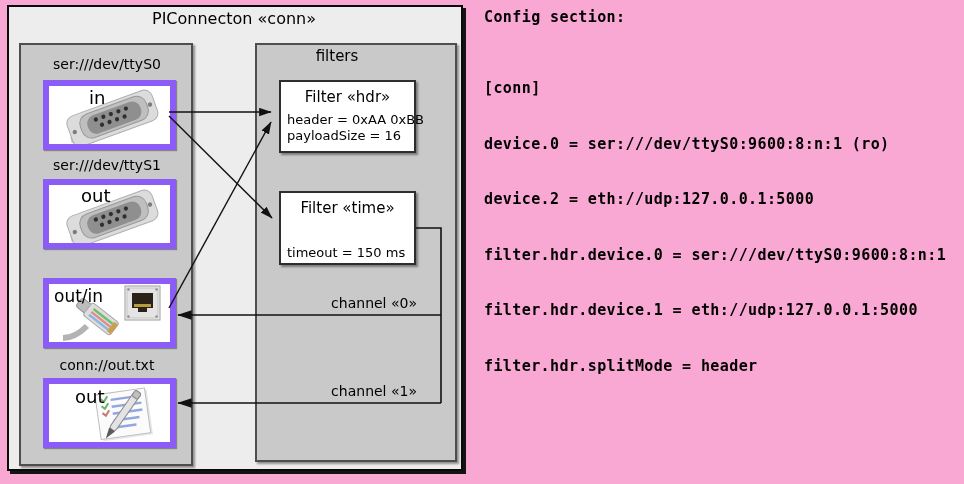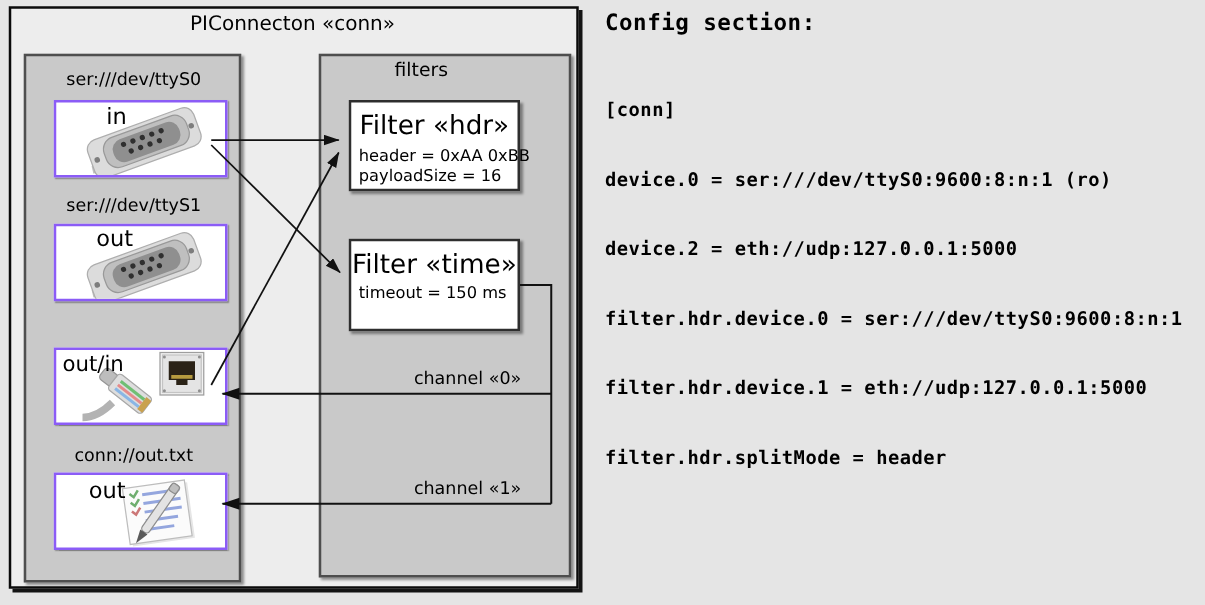--- a/index.html
+++ b/index.html
@@ -1,44 +1,44 @@
 <!DOCTYPE html>
 <html><head>
 <meta charset="utf-8">
 <style>
   html,body{margin:0;padding:0;background:#fff;}
-  .stage{position:relative;width:964px;height:484px;background:#e5e5e5;overflow:hidden;
+  .stage{position:relative;width:964px;height:484px;background:#f9a8d4;overflow:hidden;
          font-family:"DejaVu Sans",sans-serif;color:#000;}
   .abs{position:absolute;}
   
   .outer-box{left:7px;top:5px;width:452px;height:462px;background:#ededed;
              border:2px solid #0a0a0a;box-shadow:3px 3px 0 #141414;}
   .diagram-title{left:8px;top:9px;width:452px;text-align:center;font-size:16px;z-index:2;}
   
   .panel{background:#c9c9c9;border:2px solid #4e4e4e;box-shadow:2px 2px 2px rgba(0,0,0,.4);z-index:1;}
   .left-panel{left:19px;top:43px;width:170px;height:419px;}
   .right-panel{left:255px;top:43px;width:198px;height:415px;}
   .filters-title{left:255px;top:47px;width:164px;text-align:center;font-size:15px;z-index:2;}
   
   .dev-label{left:19px;width:176px;text-align:center;font-size:14px;z-index:2;white-space:nowrap;}
-  .dev-box{left:43px;width:121px;height:58px;background:#ffffff;border:2px solid #8b5cf6;
-           box-shadow:1px 1px 1px rgba(0,0,0,.35);z-index:2;padding-left:14px;}
+  .dev-box{left:43px;width:121px;height:58px;background:#ffffff;border:6px solid #8b5cf6;
+           box-shadow:1px 1px 1px rgba(0,0,0,.35);z-index:2;}
   .dir-label{position:absolute;font-size:18px;line-height:18px;z-index:3;}
   .dev-svg{position:absolute;left:0;top:0;width:100%;height:100%;}
   
   .filter-box{left:279px;width:133px;background:#ffffff;border:2px solid #2e2e2e;
               box-shadow:2px 2px 2px rgba(0,0,0,.4);z-index:2;}
-  .filter-title{text-align:center;font-size:21px;margin-top:6px;}
+  .filter-title{text-align:center;font-size:15px;margin-top:6px;}
   .filter-line{font-size:13px;margin:1px 0 0 6px;white-space:nowrap;}
   .chan-label{left:270px;width:147px;text-align:right;font-size:14px;z-index:3;white-space:nowrap;}
   
   .overlay{position:absolute;left:0;top:0;width:480px;height:484px;z-index:4;pointer-events:none;}
   
   .config-heading{left:484px;top:8px;font-family:"DejaVu Sans Mono",monospace;font-weight:bold;
-                  font-size:18px;letter-spacing:.4px;z-index:2;}
+                  font-size:15px;letter-spacing:.4px;z-index:2;}
   .config-lines{left:484px;top:42px;font-family:"DejaVu Sans Mono",monospace;font-weight:bold;
                 font-size:15px;letter-spacing:.4px;line-height:18.5px;white-space:pre;z-index:2;}
 </style>
 </head>
 <body>
 
 <div class="stage">
 
   <div class="abs outer-box"></div>
   <div class="abs diagram-title">PIConnecton «conn»</div>
@@ -143,21 +143,21 @@
   </div>
 
   <div class="abs filter-box" style="top:80px;height:69px">
     <div class="filter-title">Filter «hdr»</div>
     <div class="filter-line" style="margin-top:6px">header = 0xAA 0xBB</div>
     <div class="filter-line">payloadSize = 16</div>
   </div>
 
   <div class="abs filter-box" style="top:191px;height:70px">
     <div class="filter-title">Filter «time»</div>
-    <div class="filter-line" style="margin-top:4px">timeout = 150 ms</div>
+    <div class="filter-line" style="margin-top:28px">timeout = 150 ms</div>
   </div>
 
   <div class="abs chan-label" style="top:295px">channel «0»</div>
   <div class="abs chan-label" style="top:383px">channel «1»</div>
 
   <svg class="overlay">
     <defs>
       <marker id="ah" markerWidth="11" markerHeight="8" refX="8.5" refY="3" orient="auto">
         <path d="M0,0 L9,3 L0,6 z" fill="#111"></path>
       </marker>

